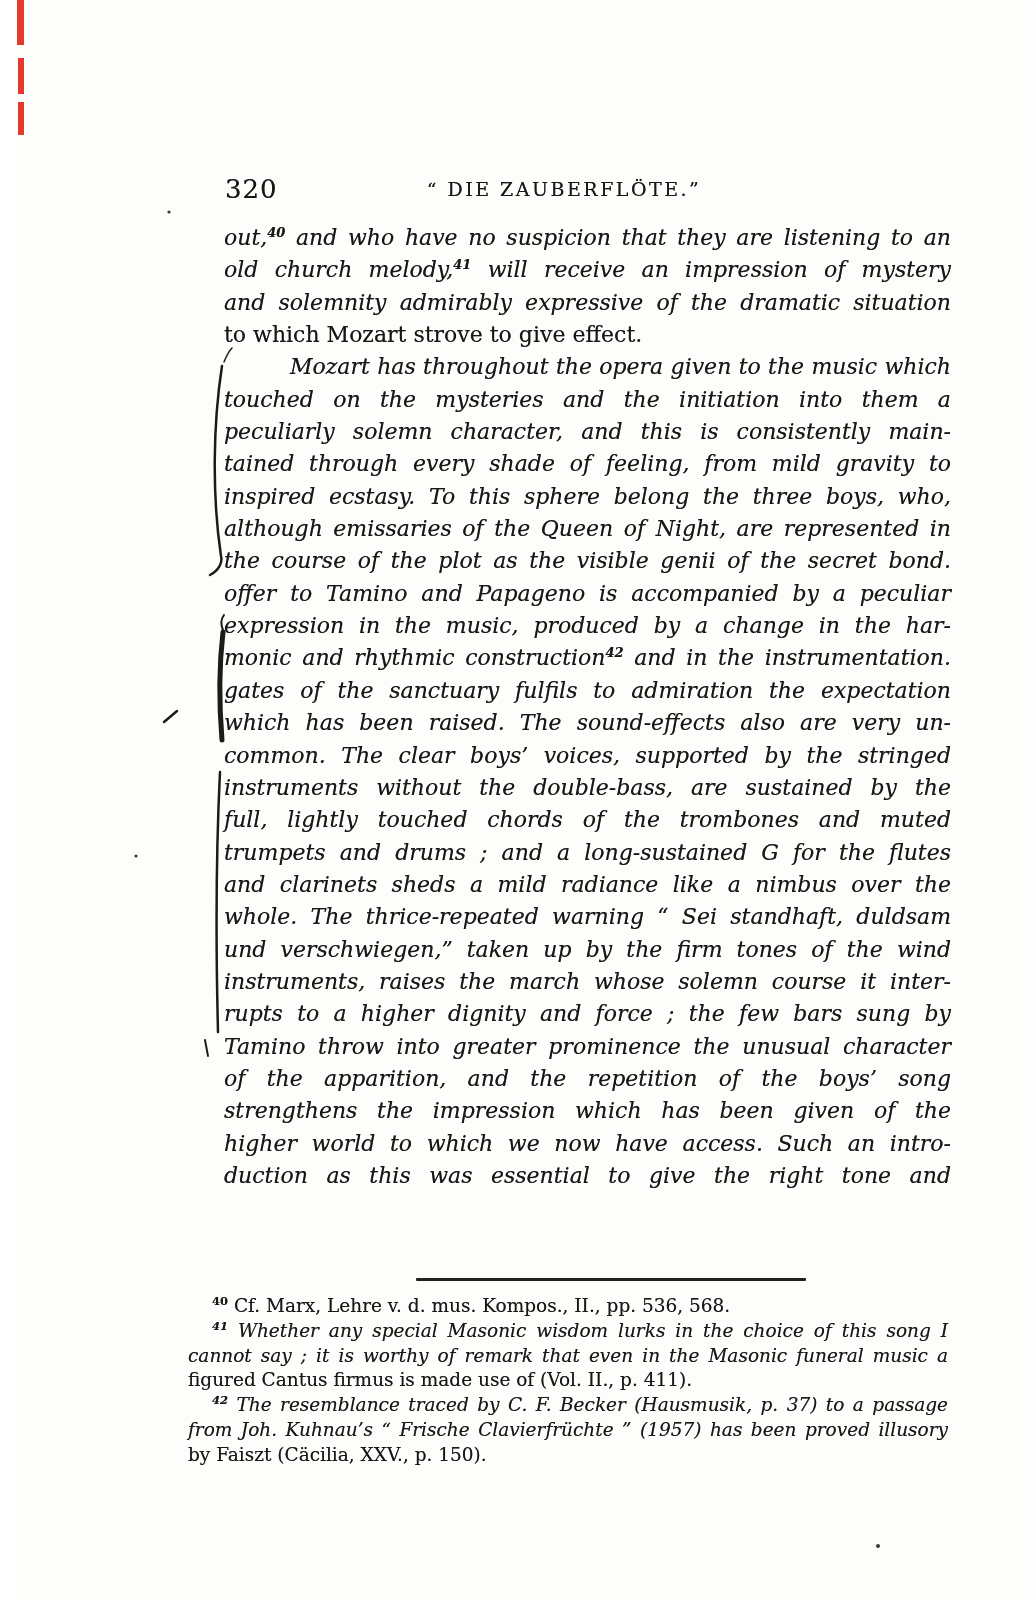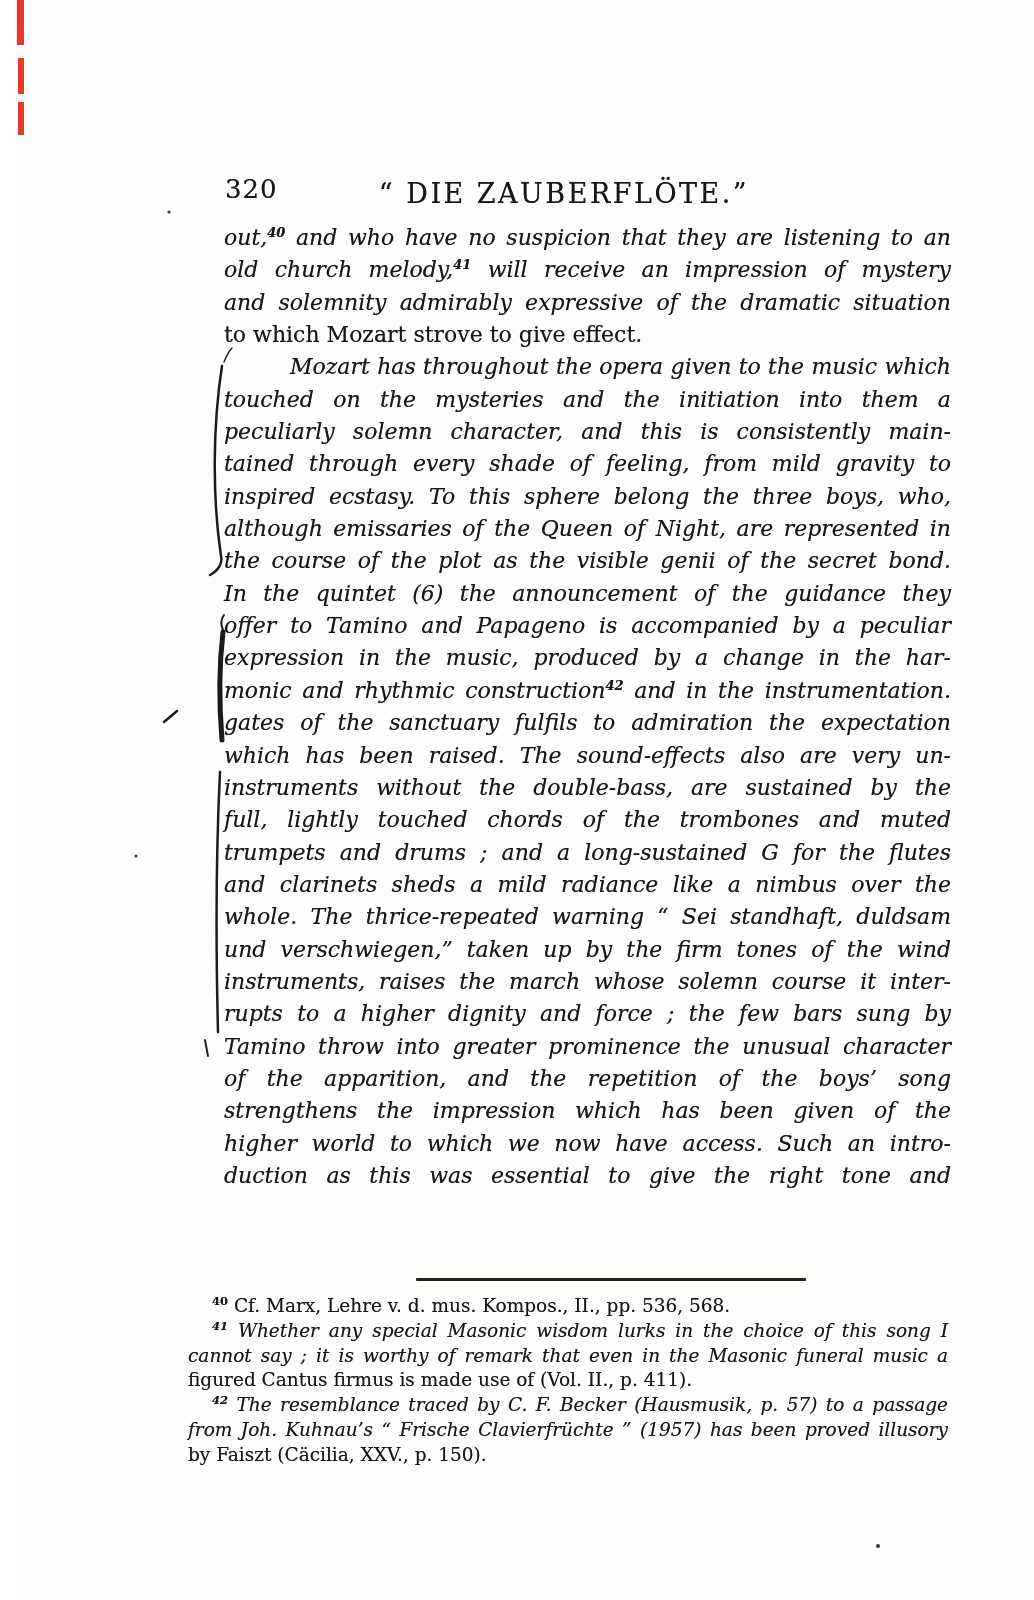--- a/index.html
+++ b/index.html
@@ -14,21 +14,21 @@
   }
   .artifacts { position:absolute; left:0; top:0; pointer-events:none; }
 
   .pagenum {
     position:absolute; left:209px; top:174px;
     font-size:26px; letter-spacing:1px;
     text-shadow:0 0 0.5px rgba(20,20,20,0.65);
   }
   .running-title {
     position:absolute; left:278px; top:178px; width:540px;
-    text-align:center; font-size:27px; letter-spacing:2.5px;
+    text-align:center; font-size:19px; letter-spacing:2.5px;
     text-shadow:0 0 0.5px rgba(20,20,20,0.65);
   }
 
   .bodytext {
     position:absolute; left:208px; top:222px; width:727px;
     font-size:22px; line-height:32.35px;
     text-shadow:0 0 0.45px rgba(20,20,20,0.6);
   }
   .line { text-align:justify; height:32.35px; overflow:visible; }
   .just { text-align-last:justify;font-style:italic; }
@@ -90,26 +90,26 @@
     <div class="line just">and solemnity admirably expressive of the dramatic situation</div>
     <div class="line">to which Mozart strove to give effect.</div>
 
     <div class="line just indent">Mozart has throughout the opera given to the music which</div>
     <div class="line just">touched on the mysteries and the initiation into them a</div>
     <div class="line just">peculiarly solemn character, and this is consistently main-</div>
     <div class="line just">tained through every shade of feeling, from mild gravity to</div>
     <div class="line just">inspired ecstasy.  To this sphere belong the three boys, who,</div>
     <div class="line just">although emissaries of the Queen of Night, are represented in</div>
     <div class="line just">the course of the plot as the visible genii of the secret bond.</div>
-    <div class="line just">In the quintet (6) the announcement of the guidance they</div>
     <div class="line just">offer to Tamino and Papageno is accompanied by a peculiar</div>
     <div class="line just">expression in the music, produced by a change in the har-</div>
     <div class="line just"><span>monic and rhythmic construction</span><sup class="ref">42</sup><span> and in the instrumentation.</span></div>
     <div class="line just">gates of the sanctuary fulfils to admiration the expectation</div>
     <div class="line just">which has been raised.  The sound-effects also are very un-</div>
+    <div class="line just">common.  The clear boys’ voices, supported by the stringed</div>
     <div class="line just">instruments without the double-bass, are sustained by the</div>
     <div class="line just">full, lightly touched chords of the trombones and muted</div>
     <div class="line just">trumpets and drums ; and a long-sustained G for the flutes</div>
     <div class="line just">and clarinets sheds a mild radiance like a nimbus over the</div>
     <div class="line just">whole.  The thrice-repeated warning “ Sei standhaft, duldsam</div>
     <div class="line just">und verschwiegen,” taken up by the firm tones of the wind</div>
     <div class="line just">instruments, raises the march whose solemn course it inter-</div>
     <div class="line just">rupts to a higher dignity and force ; the few bars sung by</div>
     <div class="line just">Tamino throw into greater prominence the unusual character</div>
     <div class="line just">of the apparition, and the repetition of the boys’ song</div>
@@ -120,18 +120,18 @@
 
   <div class="fn-separator"></div>
 
   <div class="footnotes">
     <div class="fn-line fn-first"><sup class="fnm">40</sup><span> Cf. Marx, Lehre v. d. mus. Kompos., II., pp. 536, 568.</span></div>
 
     <div class="fn-line fn-first just"><sup class="fnm">41</sup><span> Whether any special Masonic wisdom lurks in the choice of this song I</span></div>
     <div class="fn-line just">cannot say ; it is worthy of remark that even in the Masonic funeral music a</div>
     <div class="fn-line">figured Cantus firmus is made use of (Vol. II., p. 411).</div>
 
-    <div class="fn-line fn-first just"><sup class="fnm">42</sup><span> The resemblance traced by C. F. Becker (Hausmusik, p. 57) to a passage</span></div>
+    <div class="fn-line fn-first just"><sup class="fnm">42</sup><span> The resemblance traced by C. F. Becker (Hausmusik, p. 37) to a passage</span></div>
     <div class="fn-line just">from Joh. Kuhnau’s “ Frische Clavierfrüchte ” (1957) has been proved illusory</div>
     <div class="fn-line">by Faiszt (Cäcilia, XXV., p. 150).</div>
   </div>
 
 </div>
 
 </body></html>

